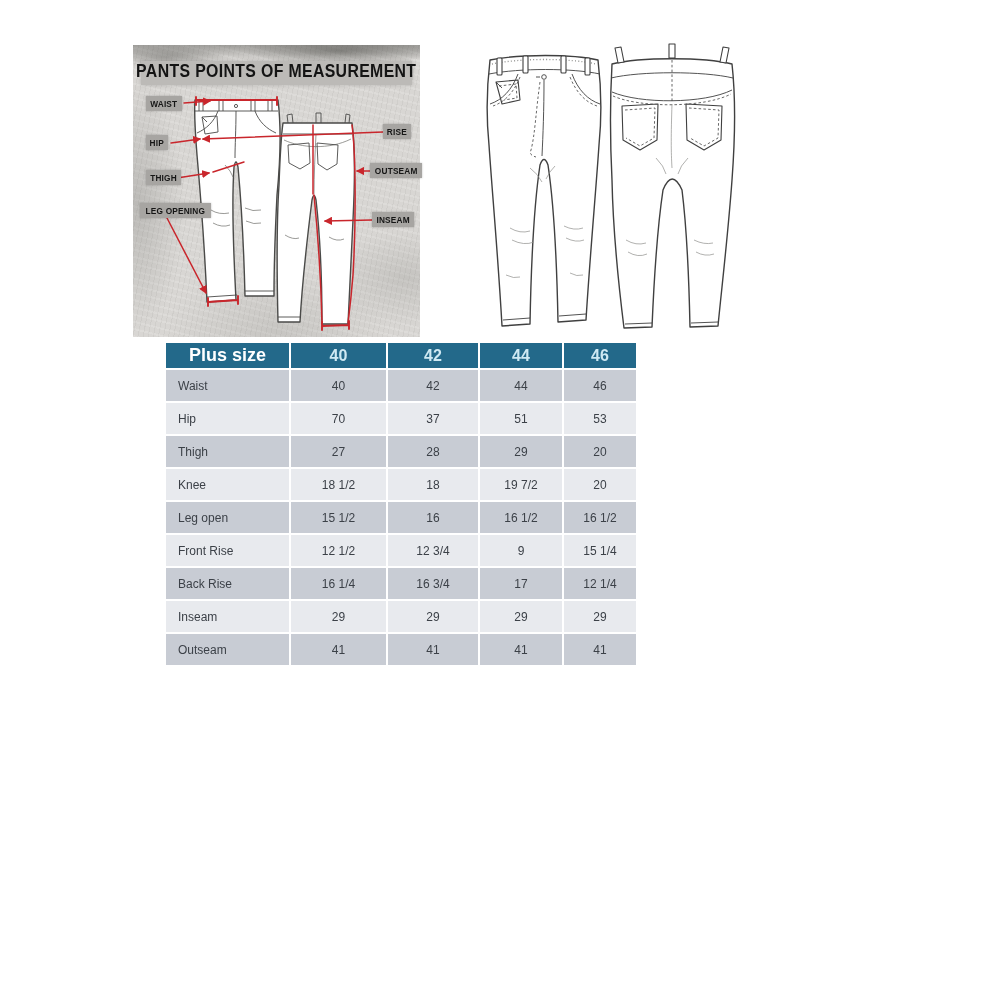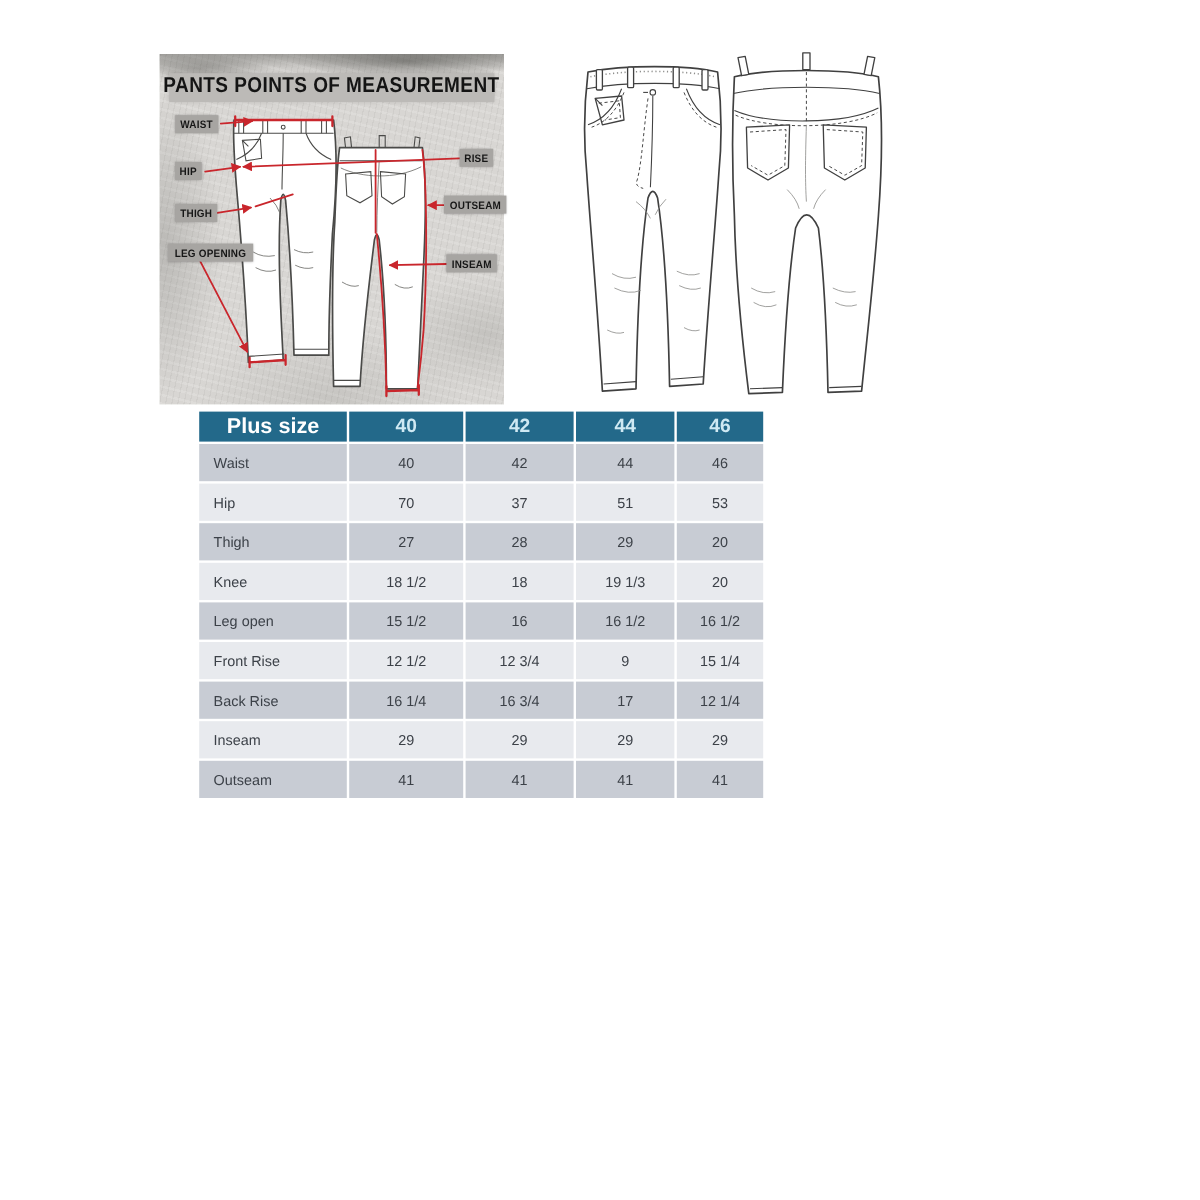--- a/index.html
+++ b/index.html
@@ -203,21 +203,21 @@
       <div class="cell val light">51</div>
       <div class="cell val light">53</div>
       <div class="cell label dark">Thigh</div>
       <div class="cell val dark">27</div>
       <div class="cell val dark">28</div>
       <div class="cell val dark">29</div>
       <div class="cell val dark">20</div>
       <div class="cell label light">Knee</div>
       <div class="cell val light">18 1/2</div>
       <div class="cell val light">18</div>
-      <div class="cell val light">19 1/3</div>
+      <div class="cell val light">19 7/2</div>
       <div class="cell val light">20</div>
       <div class="cell label dark">Leg open</div>
       <div class="cell val dark">15 1/2</div>
       <div class="cell val dark">16</div>
       <div class="cell val dark">16 1/2</div>
       <div class="cell val dark">16 1/2</div>
       <div class="cell label light">Front Rise</div>
       <div class="cell val light">12 1/2</div>
       <div class="cell val light">12 3/4</div>
       <div class="cell val light">9</div>

